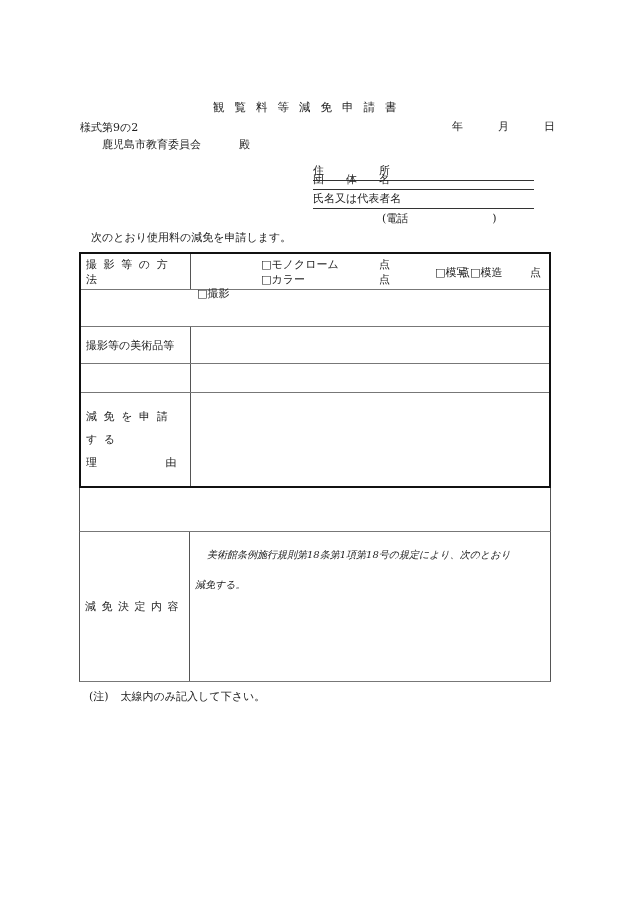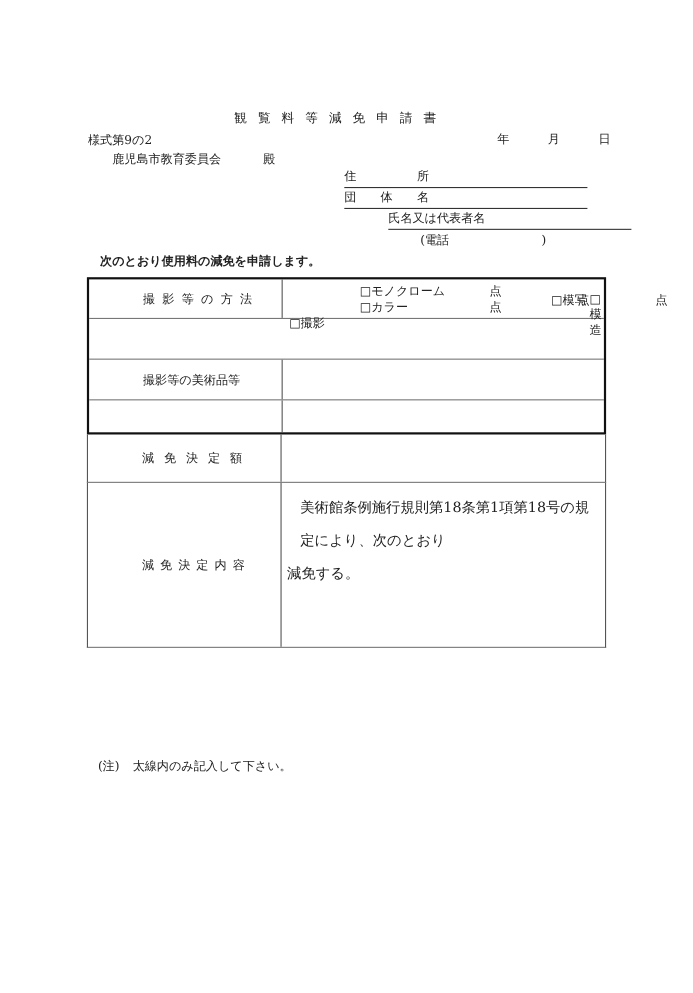--- a/index.html
+++ b/index.html
@@ -8,45 +8,45 @@
       font-family: "DejaVu Serif", "Liberation Serif", serif; color: #222; font-size: 11px;
     }
     .abs { position: absolute; white-space: nowrap; }
     .form-id { left: 80px; top: 80px; font-size: 11px; margin-top: 40px; }
     .title { left: 213px; top: 100px; font-size: 11.5px; letter-spacing: 10px; }
     .date { left: 452px; top: 119px; font-size: 11px; }
     .date span { display: inline-block; }
     .addressee { left: 102px; top: 137px; font-size: 11px; }
     .addressee .dono { margin-left: 38px; }
     .field-line { left: 313px; width: 221px; height: 17px; border-bottom: 1px solid #333; font-size: 11px; }
-    .field-line.f1 { top: 153px; }
+    .field-line.f1 { top: 163px; }
     .field-line.f2 { top: 172px; }
-    .field-line.f3 { top: 191px; margin-left: 40px; }
+    .field-line.f3 { top: 191px; }
     .phone { left: 382px; top: 211px; font-size: 11px; }
     .phone .close { margin-left: 84px; }
-    .intro { left: 91px; top: 230px; font-size: 11px; font-weight: bold; }
+    .intro { left: 91px; top: 230px; font-size: 11px; }
 
     .table-wrap { position: absolute; left: 79px; top: 252px; width: 472px; }
     .tbl-row { display: flex; border-left: 1px solid #555; border-right: 1px solid #555; border-bottom: 1px solid #777; box-sizing: border-box; }
-    .tbl-row .label { width: 132px; border-right: 1px solid #555; display: flex; align-items: center; padding-left: 5px; box-sizing: border-box; font-size: 11px; margin-left: 44px; }
+    .tbl-row .label { width: 110px; border-right: 1px solid #555; display: flex; align-items: center; padding-left: 5px; box-sizing: border-box; font-size: 11px; }
     .tbl-row .value { flex: 1; position: relative; font-size: 11px; }
     .thick-box { border: 2px solid #111; }
     .thick-box .tbl-row { border-left: none; border-right: none; }
     .thick-box .tbl-row:last-child { border-bottom: none; }
     .spaced { letter-spacing: 6.6px; }
     .method-row { height: 36px; }
     .r-purpose { height: 37px; }
     .r-artwork { height: 37px; }
     .r-blank { height: 29px; }
     .r-reason { height: 93px; }
     .reason-label { flex-direction: column; align-items: flex-start !important; justify-content: center; line-height: 23px; }
     .reason-label .l2 { width: 97px; display: flex; justify-content: space-between; }
     .r-amount { height: 44px; }
     .r-content { height: 150px; }
-    .content-text { position: absolute; left: 5px; top: 8px; right: 6px; line-height: 30px; font-size: 13px; white-space: normal; }
+    .content-text { position: absolute; left: 5px; top: 8px; right: 6px; line-height: 30px; font-size: 10px; white-space: normal; font-style: italic; }
     .content-text .indent { padding-left: 12px; }
 
     .m { position: absolute; font-size: 11px; }
     .m-photo { left: 6px; top: 11px; margin-top: 21px; }
     .m-mono { left: 70px; top: 3px; }
     .m-color { left: 70px; top: 18px; }
     .m-pt1 { left: 188px; top: 3px; }
     .m-pt2 { left: 188px; top: 18px; }
     .m-copy { left: 210px; top: 11px; margin-left: 34px; }
     .m-pt3 { left: 268px; top: 11px; }
@@ -101,23 +101,32 @@
       <div class="value"></div>
     </div>
     <div class="tbl-row r-artwork">
       <div class="label">撮影等の美術品等</div>
       <div class="value"></div>
     </div>
     <div class="tbl-row r-blank">
       <div class="label"></div>
       <div class="value"></div>
     </div>
+    <div class="tbl-row r-reason">
+      <div class="label reason-label spaced">
+        <span>減免を申請する</span>
+        <span class="l2">
+          <span>理</span>
+          <span>由</span>
+        </span>
+      </div>
+      <div class="value"></div>
+    </div>
   </div>
   <div class="tbl-row r-amount">
-    <div class="label spaced" style="letter-spacing:9px">減免決定額</div>
     <div class="value"></div>
   </div>
   <div class="tbl-row r-content">
     <div class="label spaced" style="letter-spacing:5.5px">減免決定内容</div>
     <div class="value">
       <div class="content-text">
         <div class="indent">美術館条例施行規則第18条第1項第18号の規定により、次のとおり</div>
         <div>減免する。</div>
       </div>
     </div>

